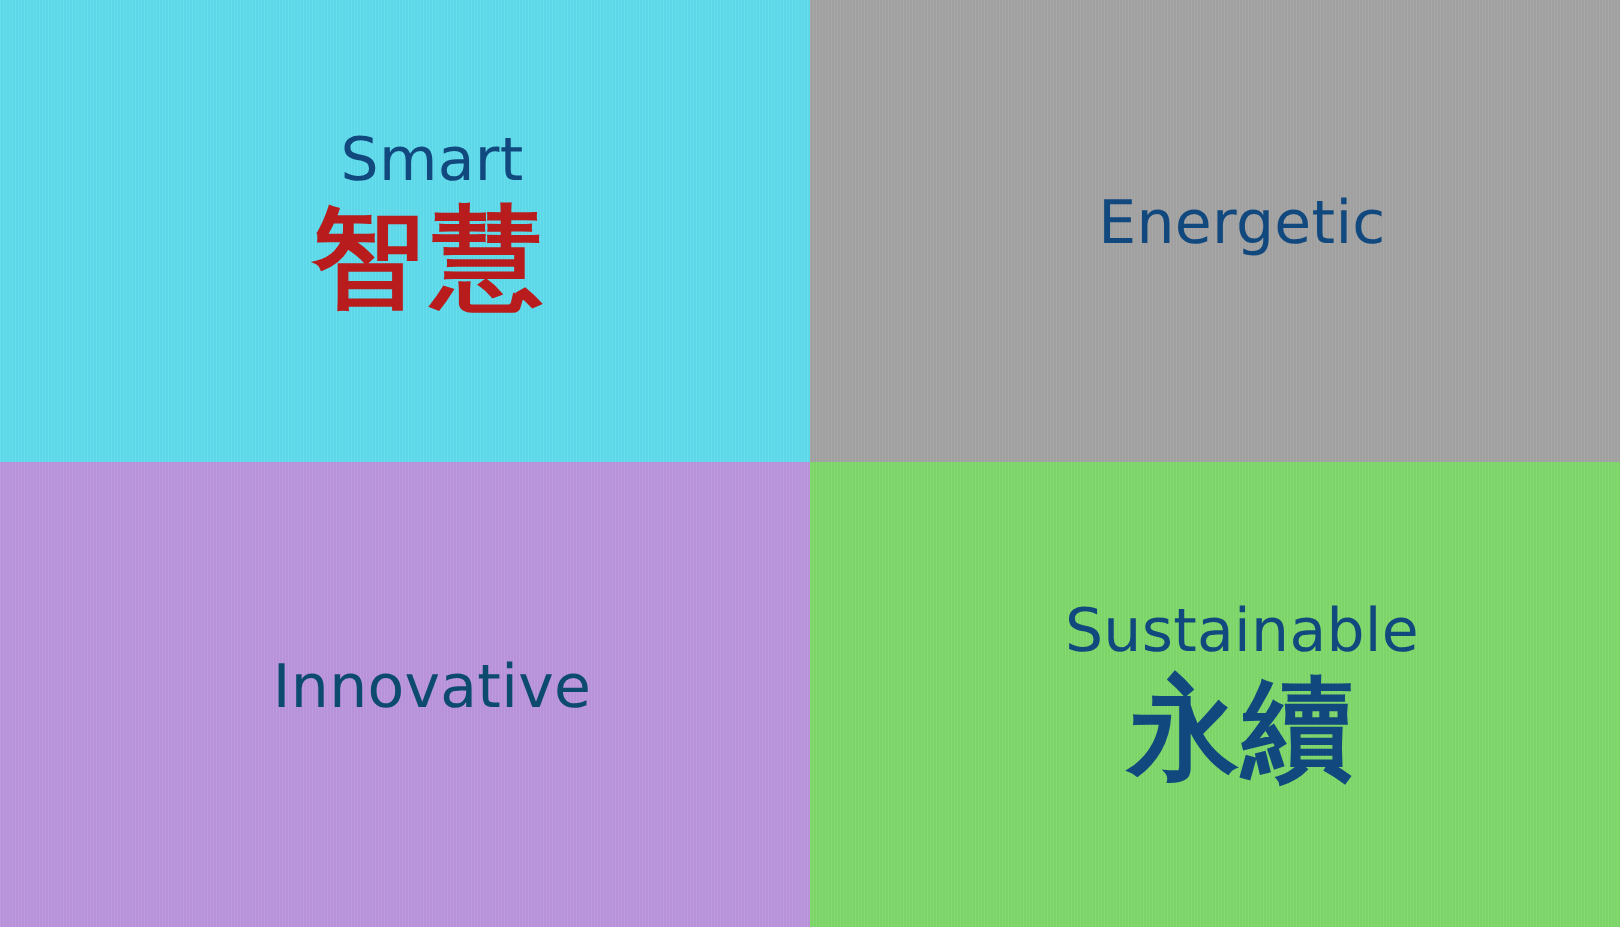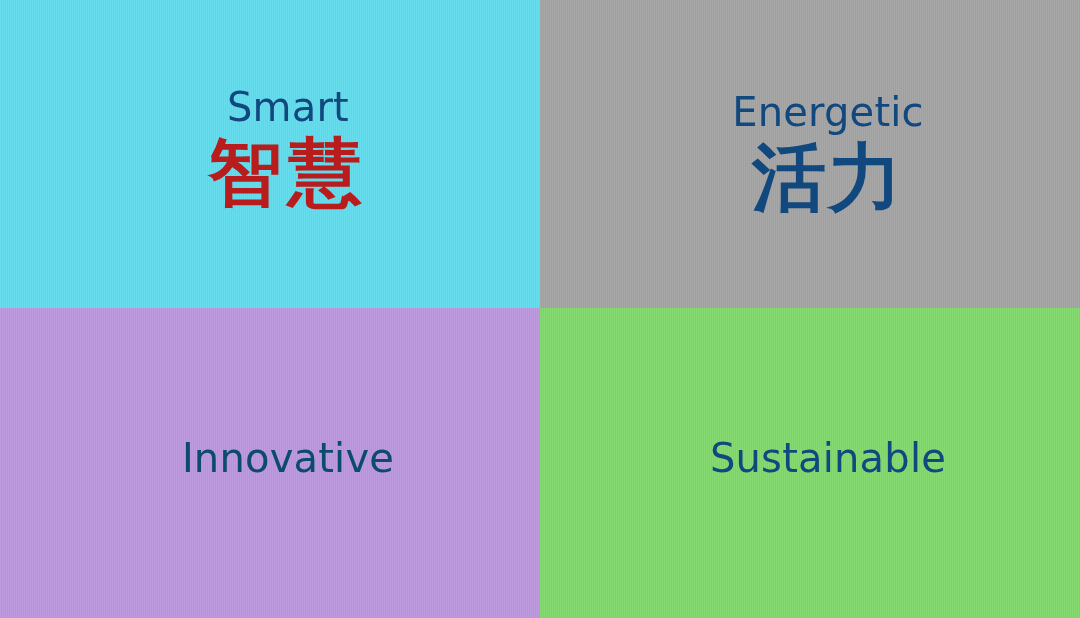--- a/index.html
+++ b/index.html
@@ -92,30 +92,30 @@
     <div class="quadrant q-tl" style="background-color: rgb(95, 220, 236);">
       <div class="text-block">
         <span class="label-en" style="color: rgb(17, 72, 126);">Smart</span>
         <span class="label-zh" style="color: #b91c1c;">智慧</span>
       </div>
     </div>
 
     <div class="quadrant q-tr" style="background-color: #a3a3a3;">
       <div class="text-block">
         <span class="label-en" style="color: rgb(17, 72, 126);">Energetic</span>
-        <span class="label-zh" style="color: rgb(17, 72, 126);">活力</span>
       </div>
     </div>
 
     <div class="quadrant q-bl" style="background-color: rgb(187, 149, 222);">
       <div class="text-block">
         <span class="label-en" style="color: #0c4a6e;">Innovative</span>
       </div>
     </div>
 
     <div class="quadrant q-br" style="background-color: rgb(127, 217, 107);">
       <div class="text-block">
         <span class="label-en" style="color: rgb(17, 72, 126);">Sustainable</span>
+        <span class="label-zh" style="color: rgb(17, 72, 126);">永續</span>
       </div>
     </div>
 
   </div>
 </div>
 
 </body></html>

